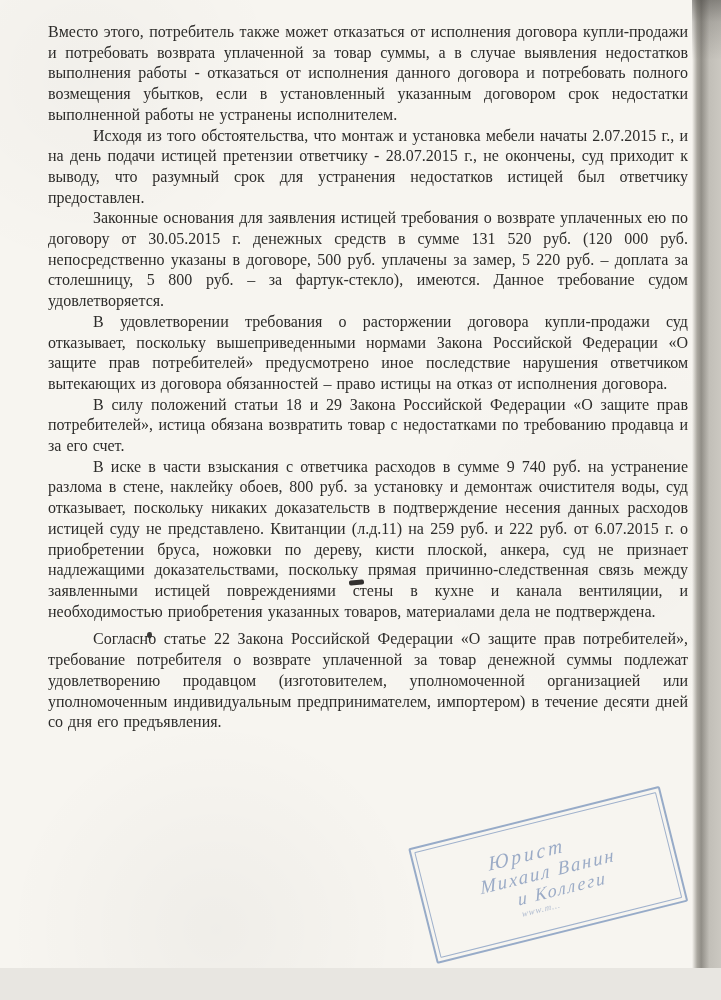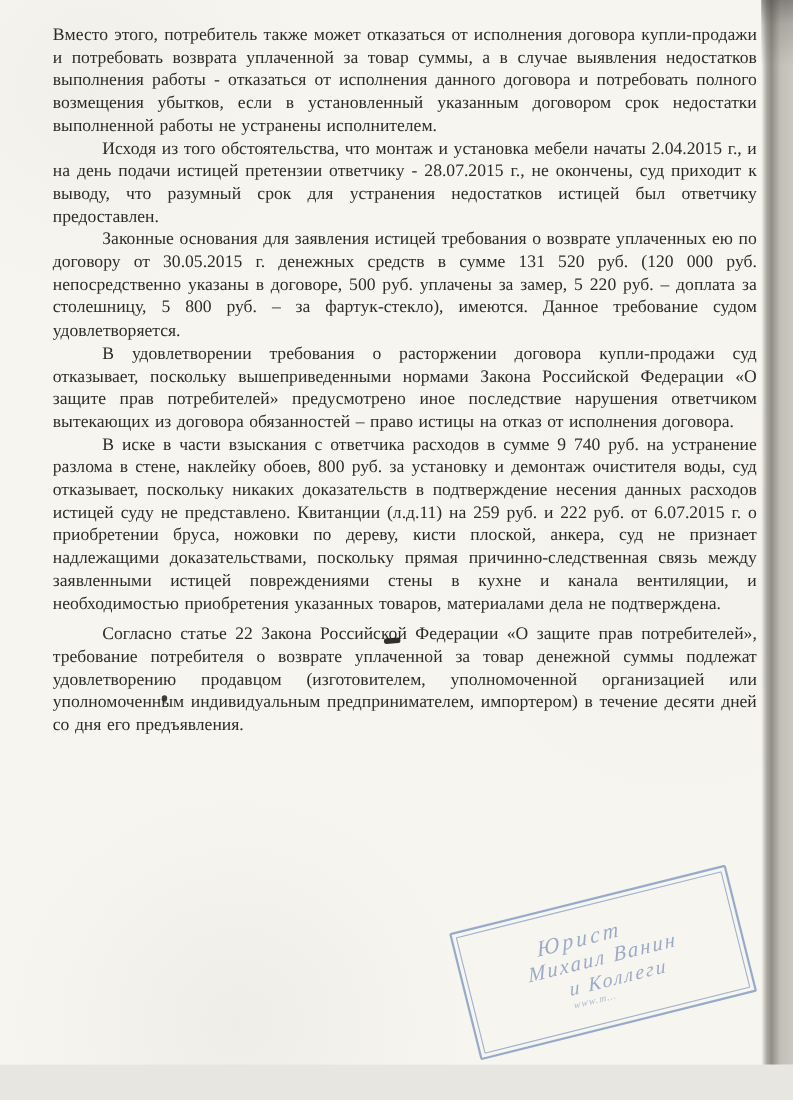--- a/index.html
+++ b/index.html
@@ -73,23 +73,24 @@
     font-size:16px;color:#3a3937;
   }
 </style>
 </head>
 <body>
 
 <div class="page">
 
   <div class="text-block">
       <p>Вместо этого, потребитель также может отказаться от исполнения договора купли-продажи и потребовать возврата уплаченной за товар суммы, а в случае выявления недостатков выполнения работы -  отказаться от исполнения данного договора и потребовать полного возмещения убытков, если в установленный указанным договором срок недостатки выполненной работы  не устранены исполнителем.</p>
-      <p class="indent">Исходя из того обстоятельства, что монтаж и установка мебели начаты 2.04.2015 г.,  и на день подачи истицей претензии ответчику  - 28.07.2015 г., не окончены,   суд приходит к выводу, что разумный срок для устранения недостатков истицей был ответчику предоставлен.</p>
+      <p class="indent">Исходя из того обстоятельства, что монтаж и установка мебели начаты 2.07.2015 г.,  и на день подачи истицей претензии ответчику  - 28.07.2015 г., не окончены,   суд приходит к выводу, что разумный срок для устранения недостатков истицей был ответчику предоставлен.</p>
       <p class="indent">Законные основания для заявления истицей требования о возврате уплаченных ею по договору от 30.05.2015 г.  денежных средств в сумме 131 520 руб. (120 000 руб. непосредственно указаны в договоре, 500 руб. уплачены за замер, 5 220 руб. – доплата за столешницу, 5 800 руб. – за фартук-стекло), имеются. Данное требование судом удовлетворяется.</p>
       <p class="indent">В удовлетворении требования о расторжении договора купли-продажи суд отказывает, поскольку вышеприведенными нормами Закона Российской Федерации «О защите прав потребителей»  предусмотрено иное последствие нарушения ответчиком вытекающих из договора обязанностей – право истицы на отказ от исполнения договора.</p>
+      <p class="indent">В силу положений статьи 18 и 29 Закона Российской Федерации «О защите прав потребителей», истица обязана возвратить товар с недостатками по требованию продавца и за его счет.</p>
       <p class="indent">В иске в части взыскания с ответчика расходов в сумме 9 740 руб. на устранение разлома в стене, наклейку обоев, 800 руб. за установку и демонтаж очистителя воды, суд отказывает, поскольку никаких доказательств в подтверждение несения данных расходов истицей суду не представлено. Квитанции (л.д.11) на 259 руб. и 222 руб. от 6.07.2015 г. о приобретении бруса, ножовки по дереву, кисти плоской, анкера,  суд не признает надлежащими доказательствами, поскольку прямая причинно-следственная связь между заявленными истицей повреждениями стены в кухне и канала вентиляции, и необходимостью приобретения указанных товаров, материалами дела не подтверждена.</p>
       <p class="indent gap">Согласно статье 22 Закона Российской Федерации «О защите прав потребителей», требование потребителя о возврате уплаченной за товар денежной суммы подлежат удовлетворению продавцом (изготовителем, уполномоченной организацией или уполномоченным индивидуальным предпринимателем, импортером) в течение десяти дней со дня его предъявления.</p>
     </div>
 
   <div class="stamp">
     <div class="stamp-inner"></div>
     <div class="stamp-text">
       <div class="stamp-line1">Юрист</div>
       <div class="stamp-line2">Михаил Ванин</div>
       <div class="stamp-line3">и Коллеги</div>

